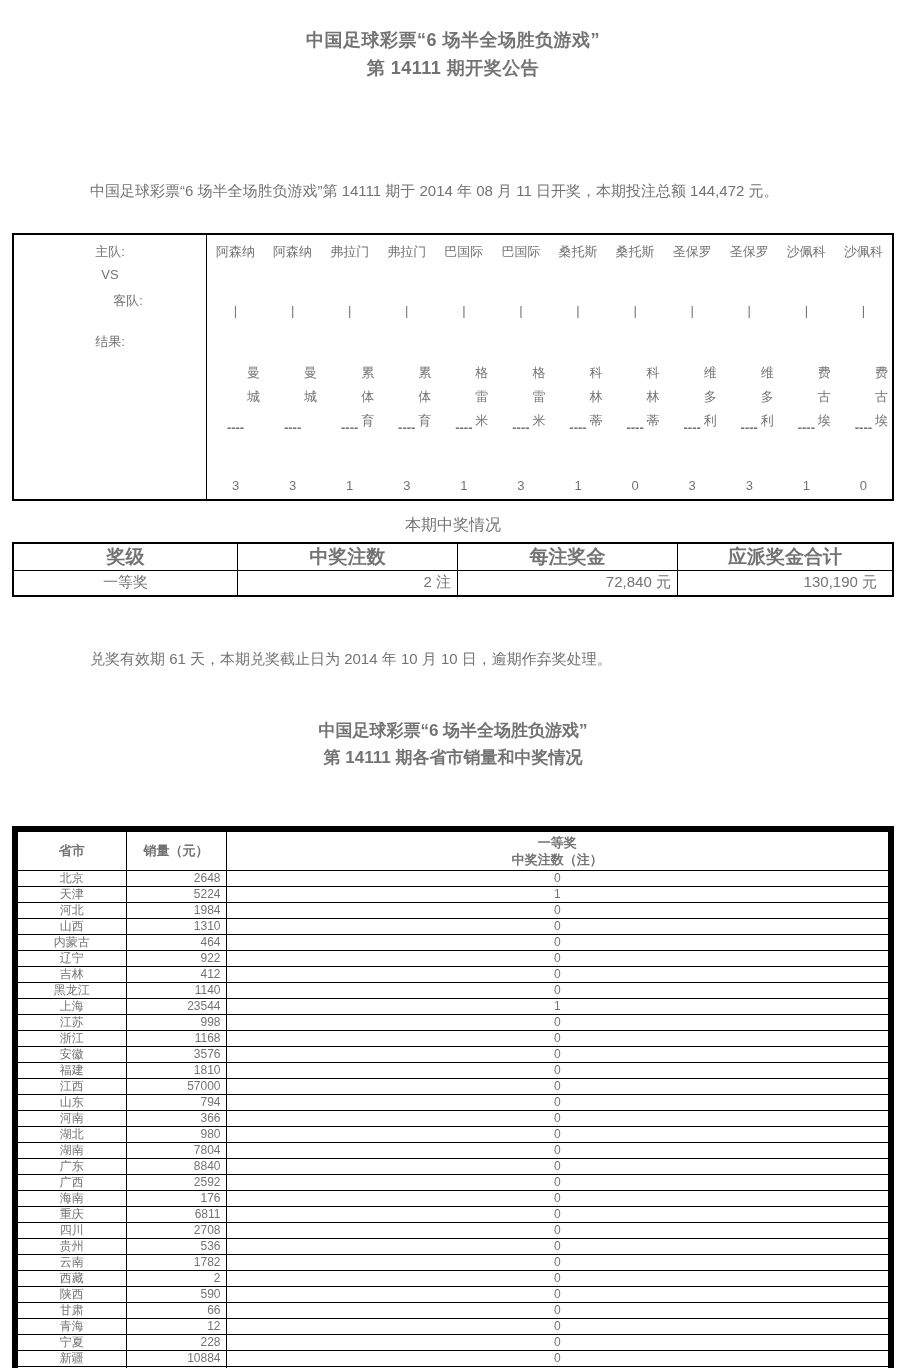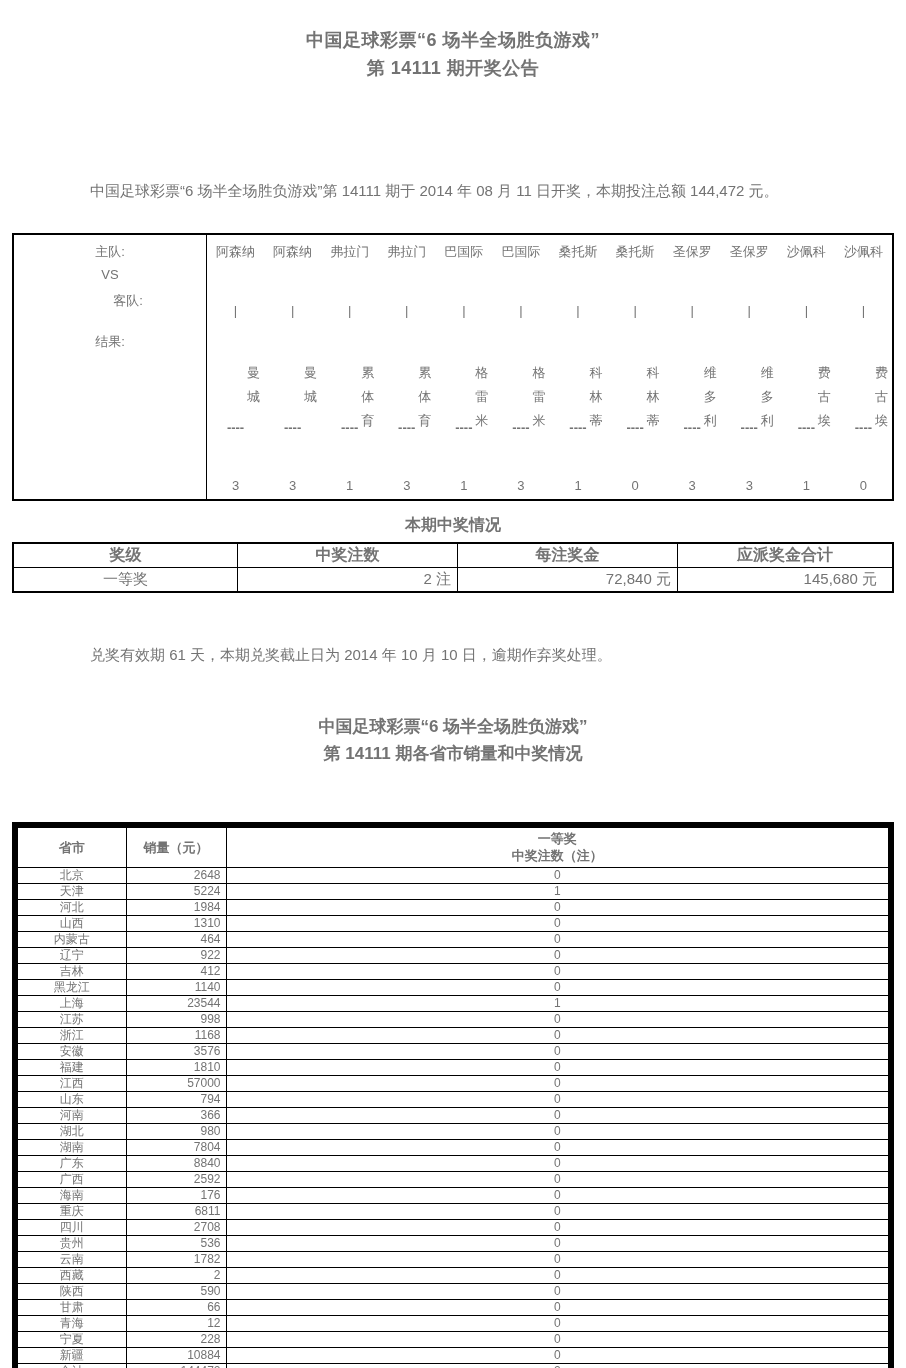--- a/index.html
+++ b/index.html
@@ -28,25 +28,25 @@
   .label-col { width: 193px; border-right: 1px solid #000; display: flex; flex-direction: column; text-align: center; }
   .match-cols { flex: 1; display: flex; }
   .match-col { flex: 1 1 0; display: flex; flex-direction: column; text-align: center; gap: 36px; }
   .matches-table .c1 { height: 28px; line-height: 34px; font-size: 13px; }
   .matches-table .c2 { height: 26px; line-height: 24px; font-size: 13px; }
   .matches-table .c3 { height: 26px; line-height: 24px; font-size: 13px; padding-left: 36px; }
   .matches-table .c4 { height: 13px; line-height: 9px; font-size: 13px; font-weight: bold; letter-spacing: 0px; }
   .matches-table .c5 { height: 27px; line-height: 28px; font-size: 13px; }
 
   
-  .prize-title { margin-top: 14px; text-align: center; font-size: 16px; font-weight: bold; }
+  .prize-title { margin-top: 14px; text-align: center; font-size: 16px; font-weight: normal; }
   table { border-collapse: collapse; table-layout: fixed; }
   .prize-table { width: 882px; margin: 6px 12px 0; border: 2px solid #000; }
   .prize-table th, .prize-table td { border: 1px solid #000; overflow: hidden; }
-  .prize-table th { height: 24px; font-size: 16px; font-weight: bold; text-align: center; }
+  .prize-table th { height: 24px; font-size: 19px; font-weight: bold; text-align: center; }
   .prize-table td { height: 25px; font-size: 15px; }
   .ta-c { text-align: center; }
   .ta-r { text-align: right; padding-right: 6px; }
   .prize-table td.last { padding-right: 15px; }
 
   
   .section2-title { margin-top: 46px; text-align: center; font-size: 17px; font-weight: bold; line-height: 27px; }
 
   
   .province-table { width: 882px; margin: 55px 12px 0; border: 6px solid #000000; }
@@ -195,21 +195,21 @@
         <th>每注奖金</th>
         <th>应派奖金合计</th>
       </tr>
     </thead>
     <tbody>
 
         <tr>
           <td class="ta-c">一等奖</td>
           <td class="ta-r">2 注</td>
           <td class="ta-r">72,840 元</td>
-          <td class="ta-r last">145,680 元</td>
+          <td class="ta-r last">130,190 元</td>
         </tr>
       </tbody>
   </table>
 
   <p class="deadline">兑奖有效期 61 天，本期兑奖截止日为 2014 年 10 月 10 日，逾期作弃奖处理。</p>
 
   <div class="section2-title">
     <div>中国足球彩票“6 场半全场胜负游戏”</div>
     <div>第 14111 期各省市销量和中奖情况</div>
   </div>

